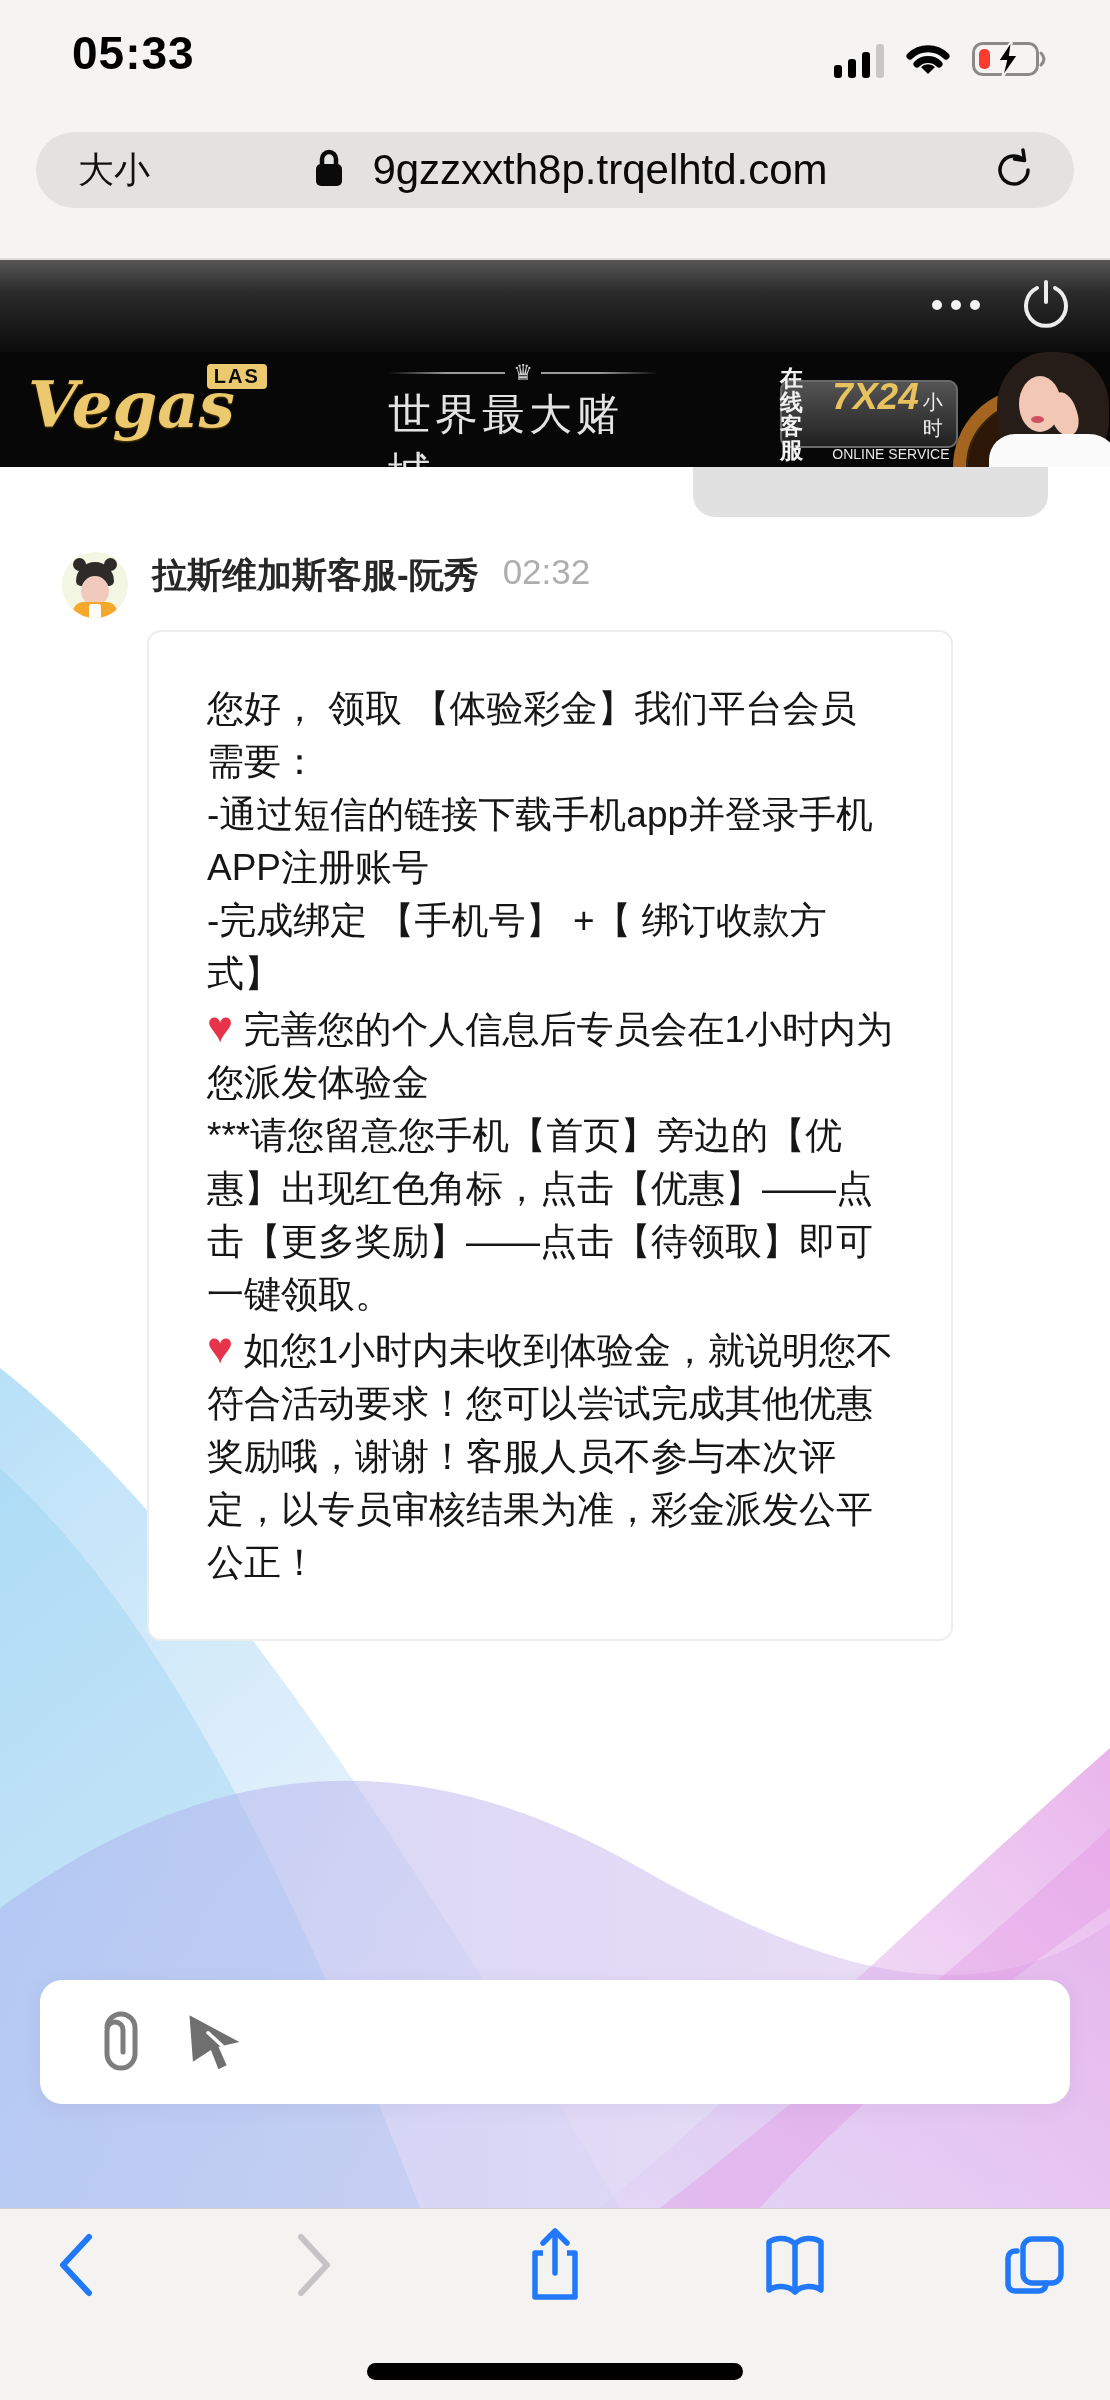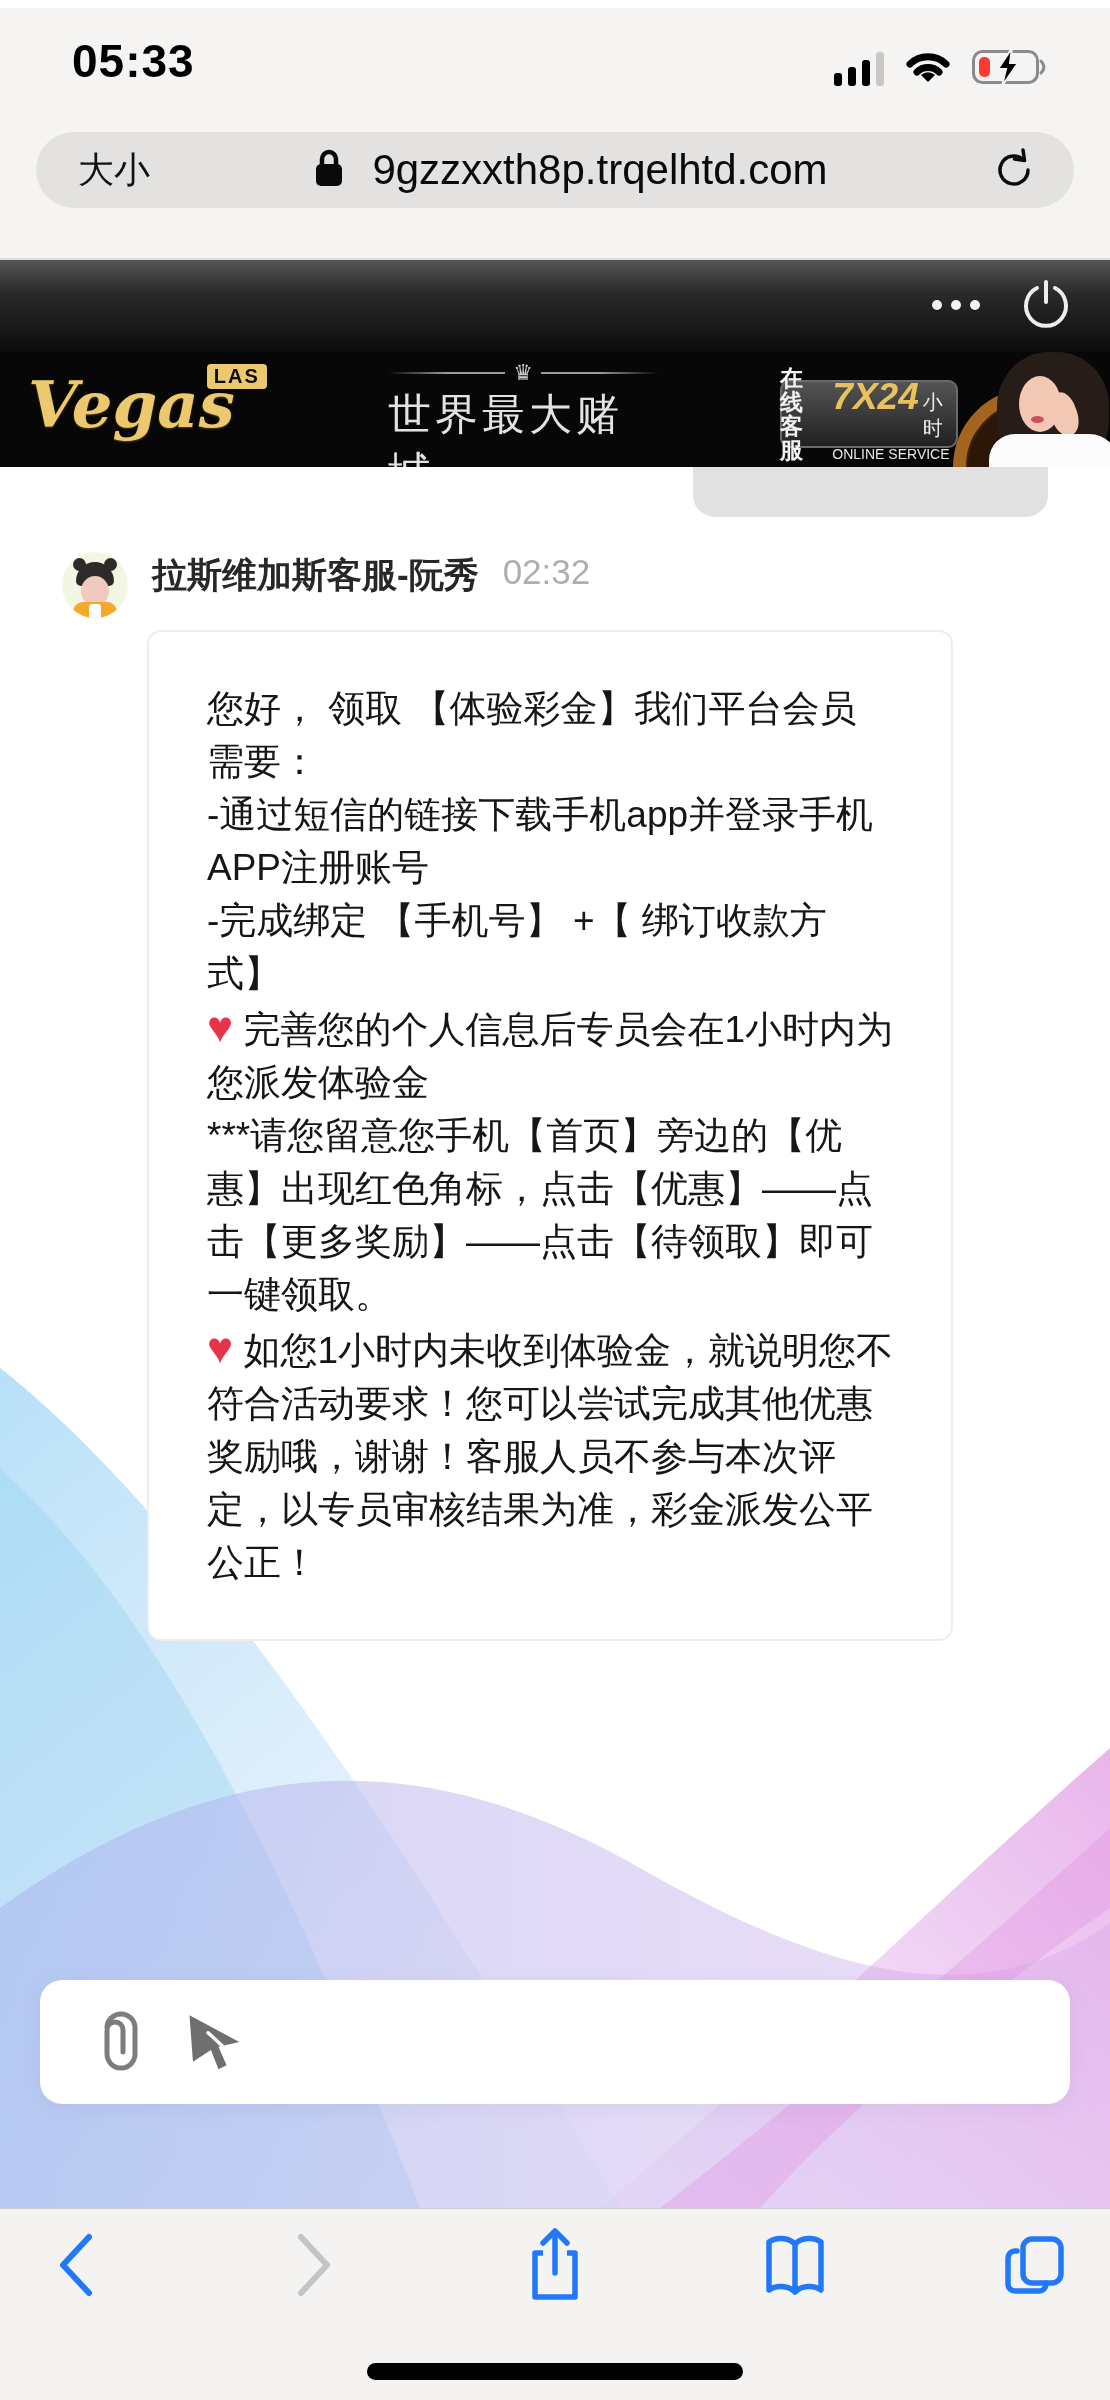--- a/index.html
+++ b/index.html
@@ -2,21 +2,21 @@
 <html><head>
 <meta charset="utf-8">
 <style>
   html,body{margin:0;padding:0;}
   body{
     width:1110px;height:2400px;position:relative;overflow:hidden;
     font-family:"Liberation Sans",sans-serif;background:#fff;
     -webkit-font-smoothing:antialiased;
   }
   
-  .status-bar{position:absolute;top:8px;left:0;width:1110px;height:100px;background:#f5f4f2;}
+  .status-bar{position:absolute;top:0;left:0;width:1110px;height:100px;background:#f5f4f2;}
   .status-time{position:absolute;left:72px;top:26px;font-size:46px;font-weight:700;color:#000;letter-spacing:1px;}
   .status-icons{position:absolute;right:60px;top:40px;display:flex;align-items:center;gap:18px;}
   .sig{display:flex;align-items:flex-end;gap:6px;height:34px;}
   .sig i{display:block;width:8px;border-radius:3px;background:#000;}
   .sig i:nth-child(1){height:13px;} .sig i:nth-child(2){height:19px;}
   .sig i:nth-child(3){height:26px;} .sig i:nth-child(4){height:34px;background:#c9c8c6;}
   
   .url-row{position:absolute;top:100px;left:0;width:1110px;height:158px;background:#f5f4f2;}
   .url-pill{position:absolute;left:36px;top:32px;width:1038px;height:76px;background:#e3e2e0;border-radius:46px;
     display:flex;align-items:center;}

